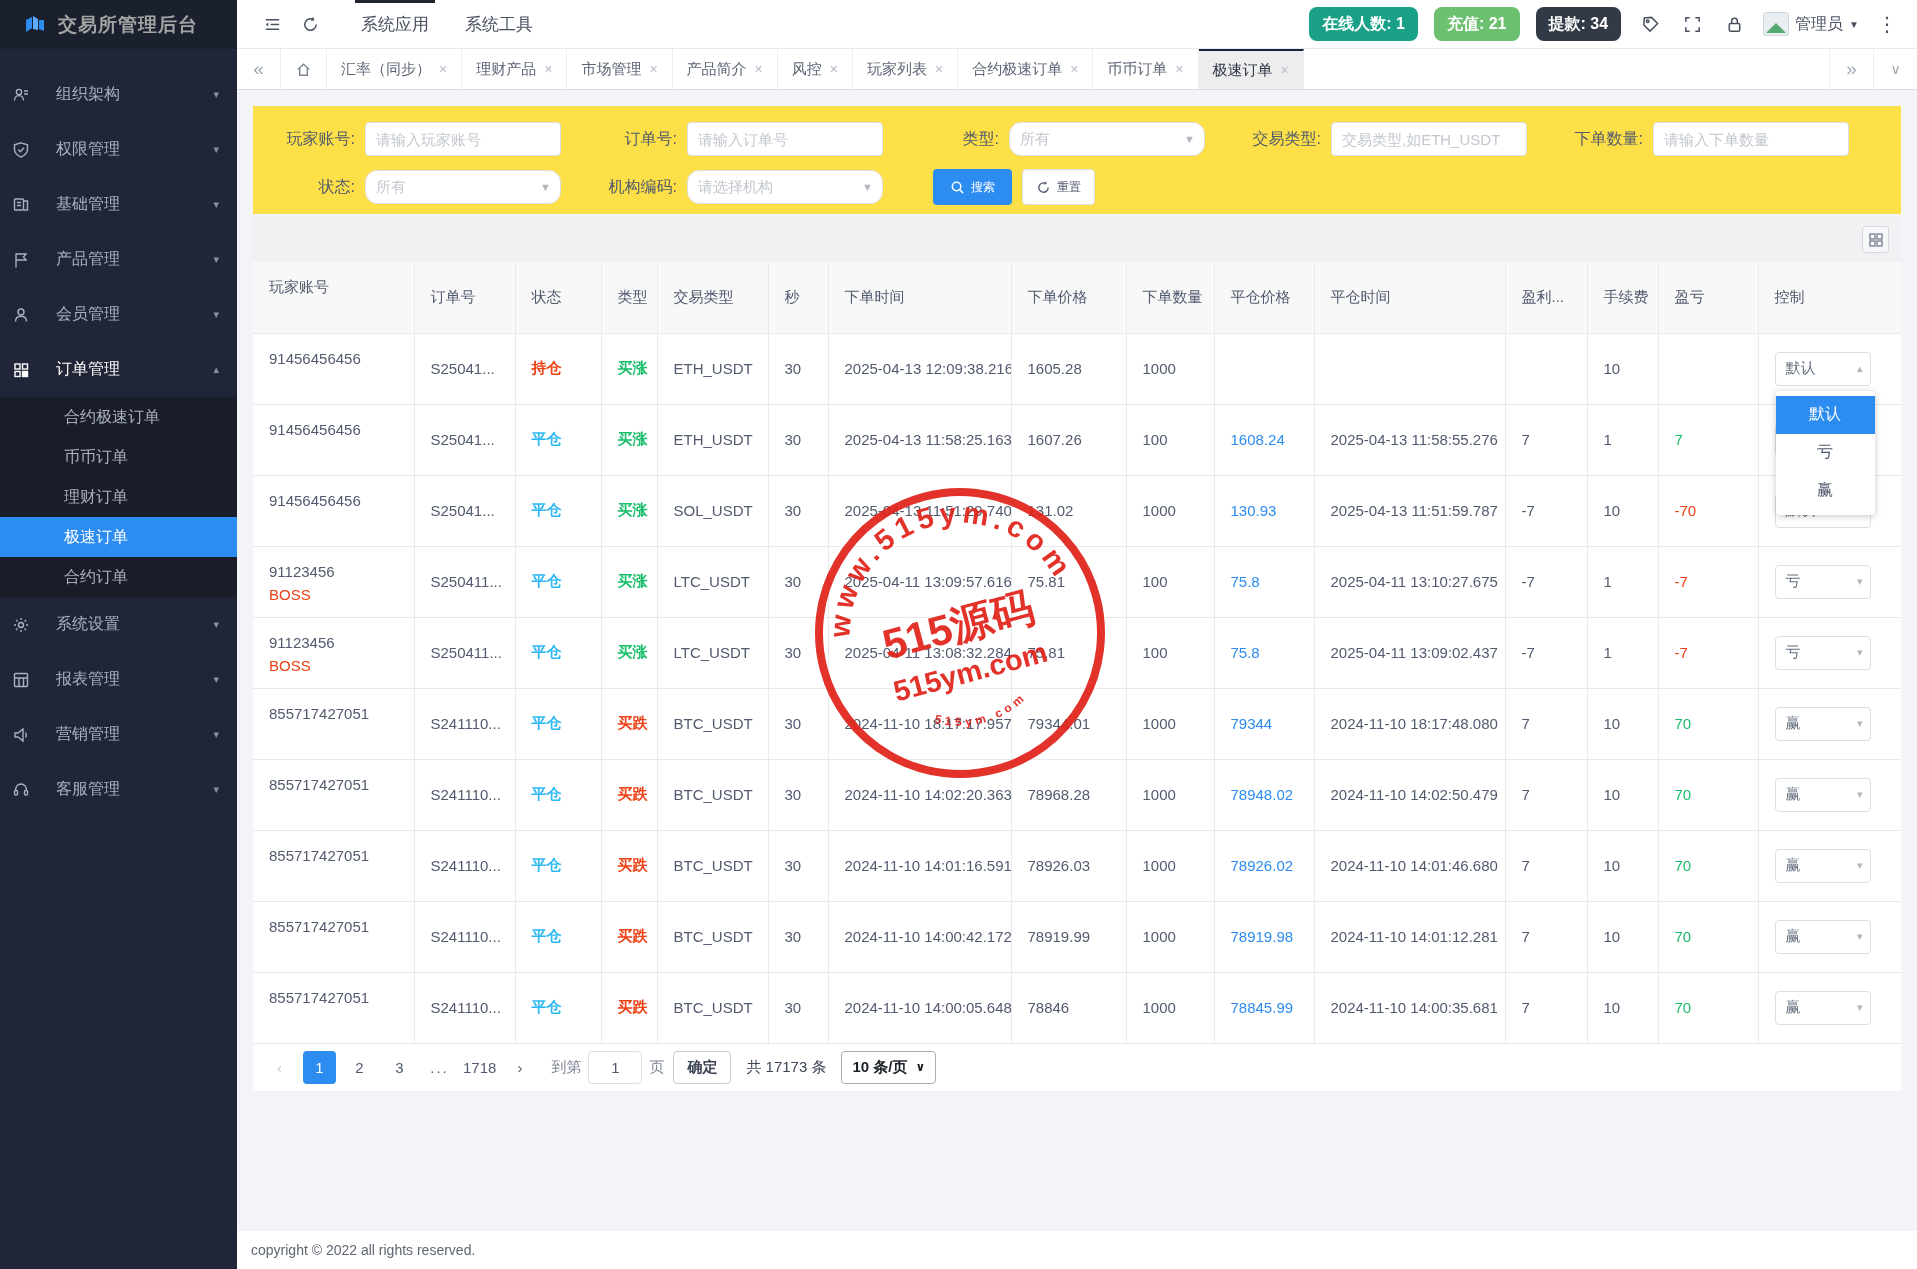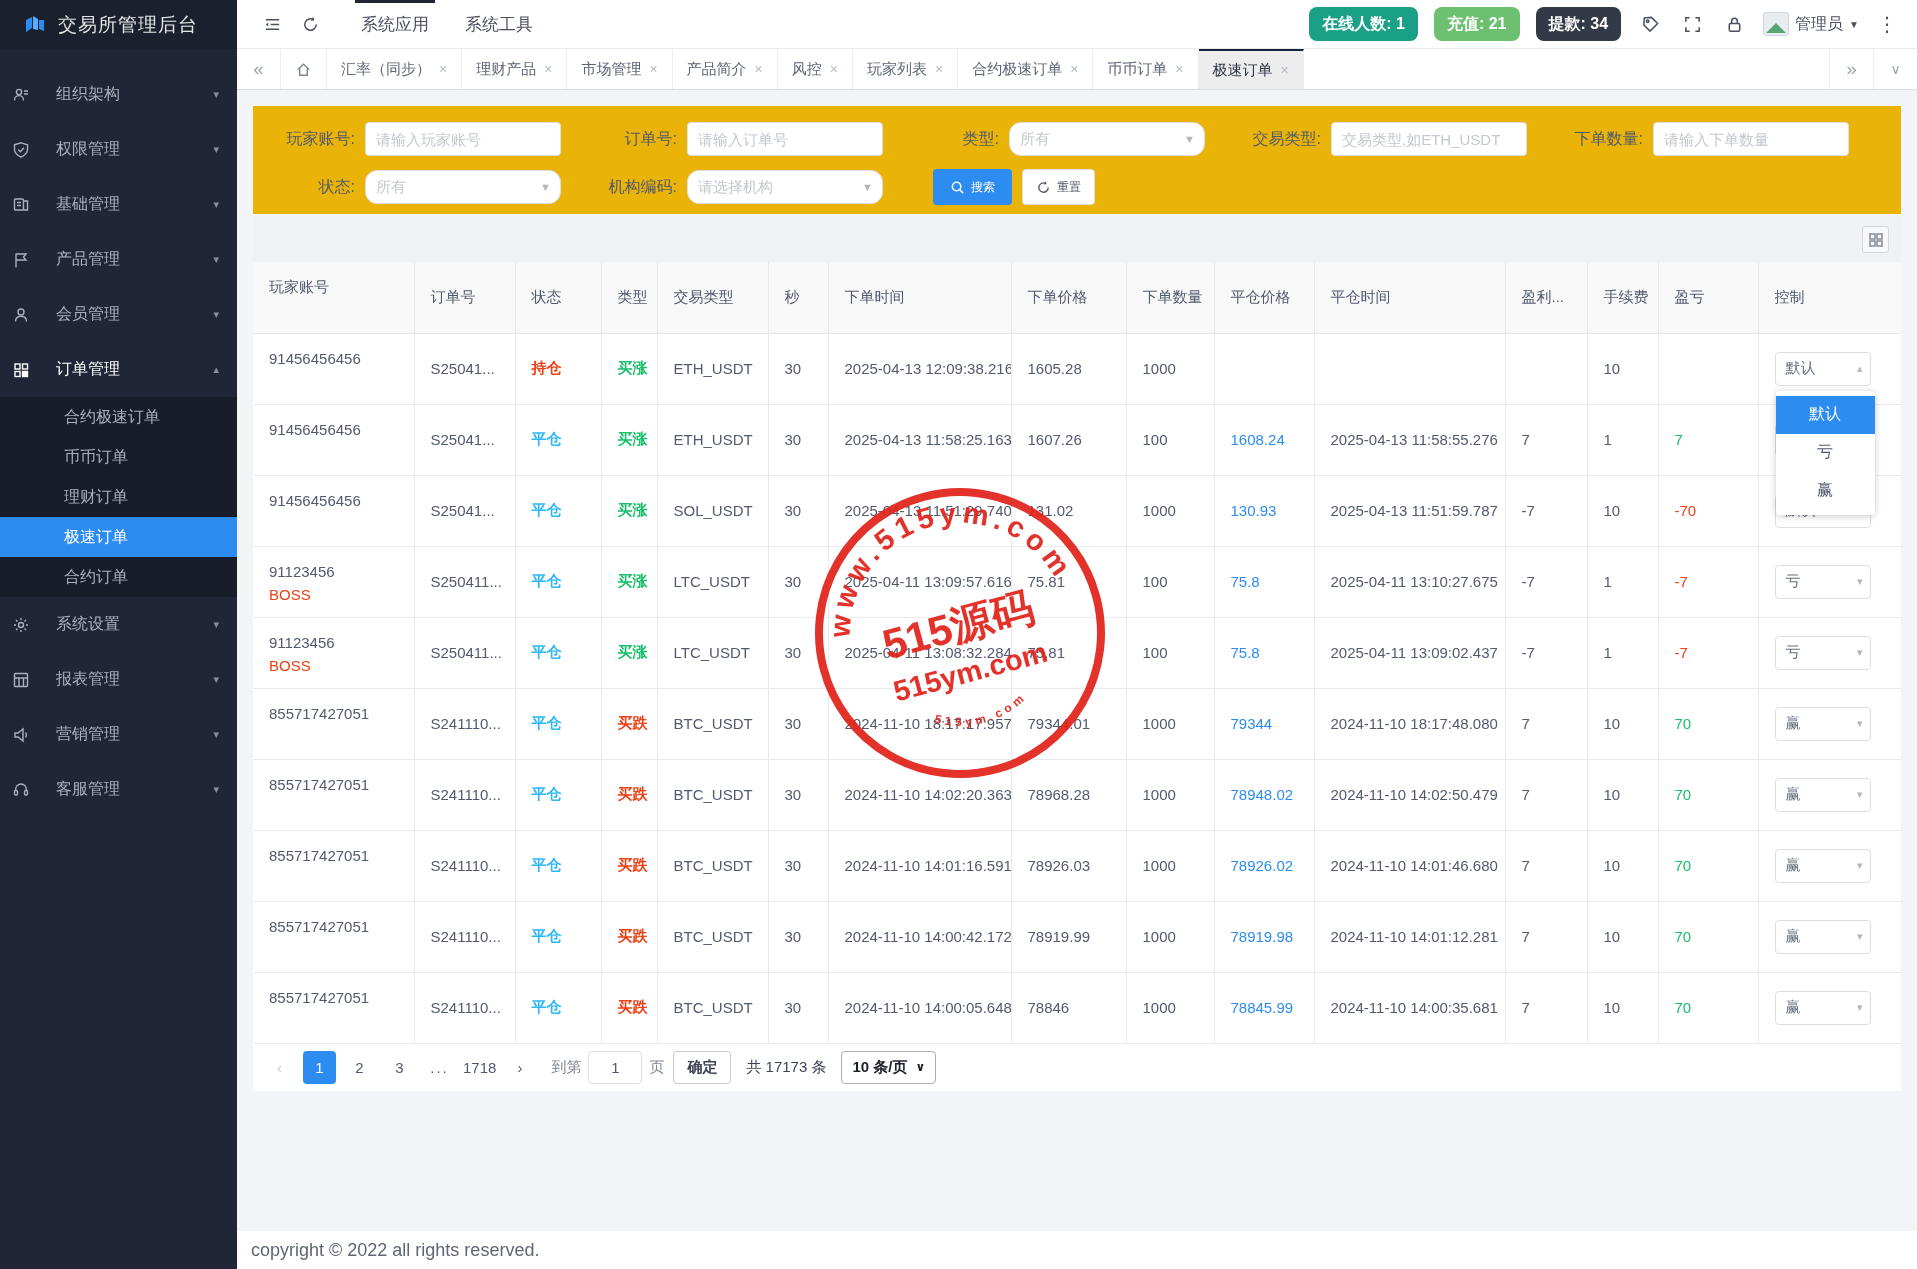--- a/index.html
+++ b/index.html
@@ -2,21 +2,21 @@
 <html><head>
 <meta charset="utf-8">
 <style>
   * { margin:0; padding:0; box-sizing:border-box; }
   html,body { width:1917px; height:1269px; overflow:hidden; }
   body { font-family:"Liberation Sans","DejaVu Sans",sans-serif; font-size:15px; color:#515a6e; background:#f3f4f7; position:relative; }
 
   
   .sidebar { position:absolute; left:0; top:0; width:237px; height:1269px; background:#202637; z-index:10; }
   .logo-bar { height:49px; display:flex; align-items:center; gap:10px; padding-left:22px; background:#1a202e; }
-  .logo-title { color:#e5e5e5; font-size:19px; font-weight:400; letter-spacing:1px; }
+  .logo-title { color:#a3a3a3; font-size:19px; font-weight:700; letter-spacing:1px; }
   .side-menu { padding-top:18px; }
   .side-item { height:55px; display:flex; align-items:center; gap:26px; padding:0 18px 0 12px; color:#aab0bd; font-size:16px; cursor:pointer; }
   .side-item .caret { margin-left:auto; font-size:11px; color:#8a90a0; }
   .side-icon { width:18px; height:18px; flex:0 0 18px; }
   .side-icon svg { width:18px; height:18px; stroke:#aab0bd; fill:none; stroke-width:1.4; }
   .submenu { background:#181d29; }
   .sub-item { height:40px; display:flex; align-items:center; padding-left:64px; color:#aab0bd; font-size:16px; cursor:pointer; }
   .sub-item.active { background:#2d8cf0; color:#fff; }
 
   
@@ -47,21 +47,21 @@
   .tab-home svg { width:17px; height:17px; stroke:#7d8694; fill:none; stroke-width:1.5; }
   .tab { display:flex; align-items:center; gap:8px; padding:0 14px; font-size:15px; color:#5d6activity575; color:#5d6575; border-right:1px solid #eceef1; cursor:pointer; white-space:nowrap; }
   .tab .close { color:#b5bcc7; font-size:14px; }
   .tab.active { background:#ededee; border-top:2px solid #17233d; color:#2c3442; }
   .tab-spacer { flex:1; }
 
   
   .content { flex:1; position:relative; background:#f3f4f7; overflow:hidden; }
 
   
-  .filter-card { margin:16px 16px 0; background:#eab308; height:108px; padding:13px 10px; }
+  .filter-card { margin:16px 16px 0; background:#fde047; height:108px; padding:13px 10px; }
   .f-row { display:flex; align-items:center; height:40px; }
   .f-item { display:flex; align-items:center; width:322px; }
   .f-item label { width:102px; text-align:right; padding-right:10px; font-size:16px; color:#515a6e; white-space:nowrap; }
   .f-item input { width:196px; height:34px; border:1px solid #dcdee2; border-radius:4px; padding:0 10px; font-size:15px; color:#515a6e; outline:none; font-family:inherit; }
   .f-item input::placeholder { color:#c3c7ce; }
   .f-select { position:relative; width:196px; height:34px; border:1px solid #dcdee2; border-radius:12px; background:#fff; display:flex; align-items:center; padding:0 24px 0 10px; cursor:pointer; }
   .f-select .val { color:#c3c7ce; font-size:15px; }
   .f-select .sel-caret { position:absolute; right:9px; color:#b2b6bd; font-size:11px; }
   .btn { height:36px; border-radius:4px; display:inline-flex; align-items:center; gap:6px; font-size:12px; cursor:pointer; border:1px solid transparent; }
   .btn-primary { background:#2d8cf0; color:#fff; padding:0 16px; margin-left:26px; }
@@ -101,21 +101,21 @@
   .pg-btn.ellipsis { cursor:default; letter-spacing:2px; }
   .pg-goto { color:#808695; margin-left:8px; }
   .pg-input { width:54px; height:33px; border:1px solid #dcdee2; border-radius:4px; text-align:center; font-size:15px; color:#515a6e; outline:none; font-family:inherit; }
   .pg-unit { color:#808695; }
   .pg-confirm { height:33px; padding:0 13px; background:#fff; border:1px solid #c8cbd0; border-radius:4px; font-weight:700; font-size:15px; color:#3c4555; cursor:pointer; margin-left:2px; font-family:inherit; }
   .pg-total { margin-left:8px; color:#3c4555; }
   .pg-size { height:33px; border:1px solid #a9adb5; border-radius:4px; display:flex; align-items:center; gap:8px; padding:0 10px; margin-left:8px; color:#1d2129; font-weight:700; font-size:15px; cursor:pointer; }
   .pg-size .chev { font-size:12px; font-weight:700; }
 
   
-  .footer { flex:0 0 38px; background:#fff; display:flex; align-items:center; padding-left:14px; font-size:18px; color:#5f6673; }
+  .footer { flex:0 0 38px; background:#fff; display:flex; align-items:center; padding-left:14px; font-size:14px; color:#5f6673; }
 
   
   .stamp { position:absolute; left:805px; top:478px; width:310px; height:310px; z-index:50; pointer-events:none; opacity:.93; }
 </style>
 </head>
 <body>
 
 <div class="sidebar">
   <div class="logo-bar">
     <span class="side-icon" style="width:26px;height:26px;flex:0 0 26px;">

